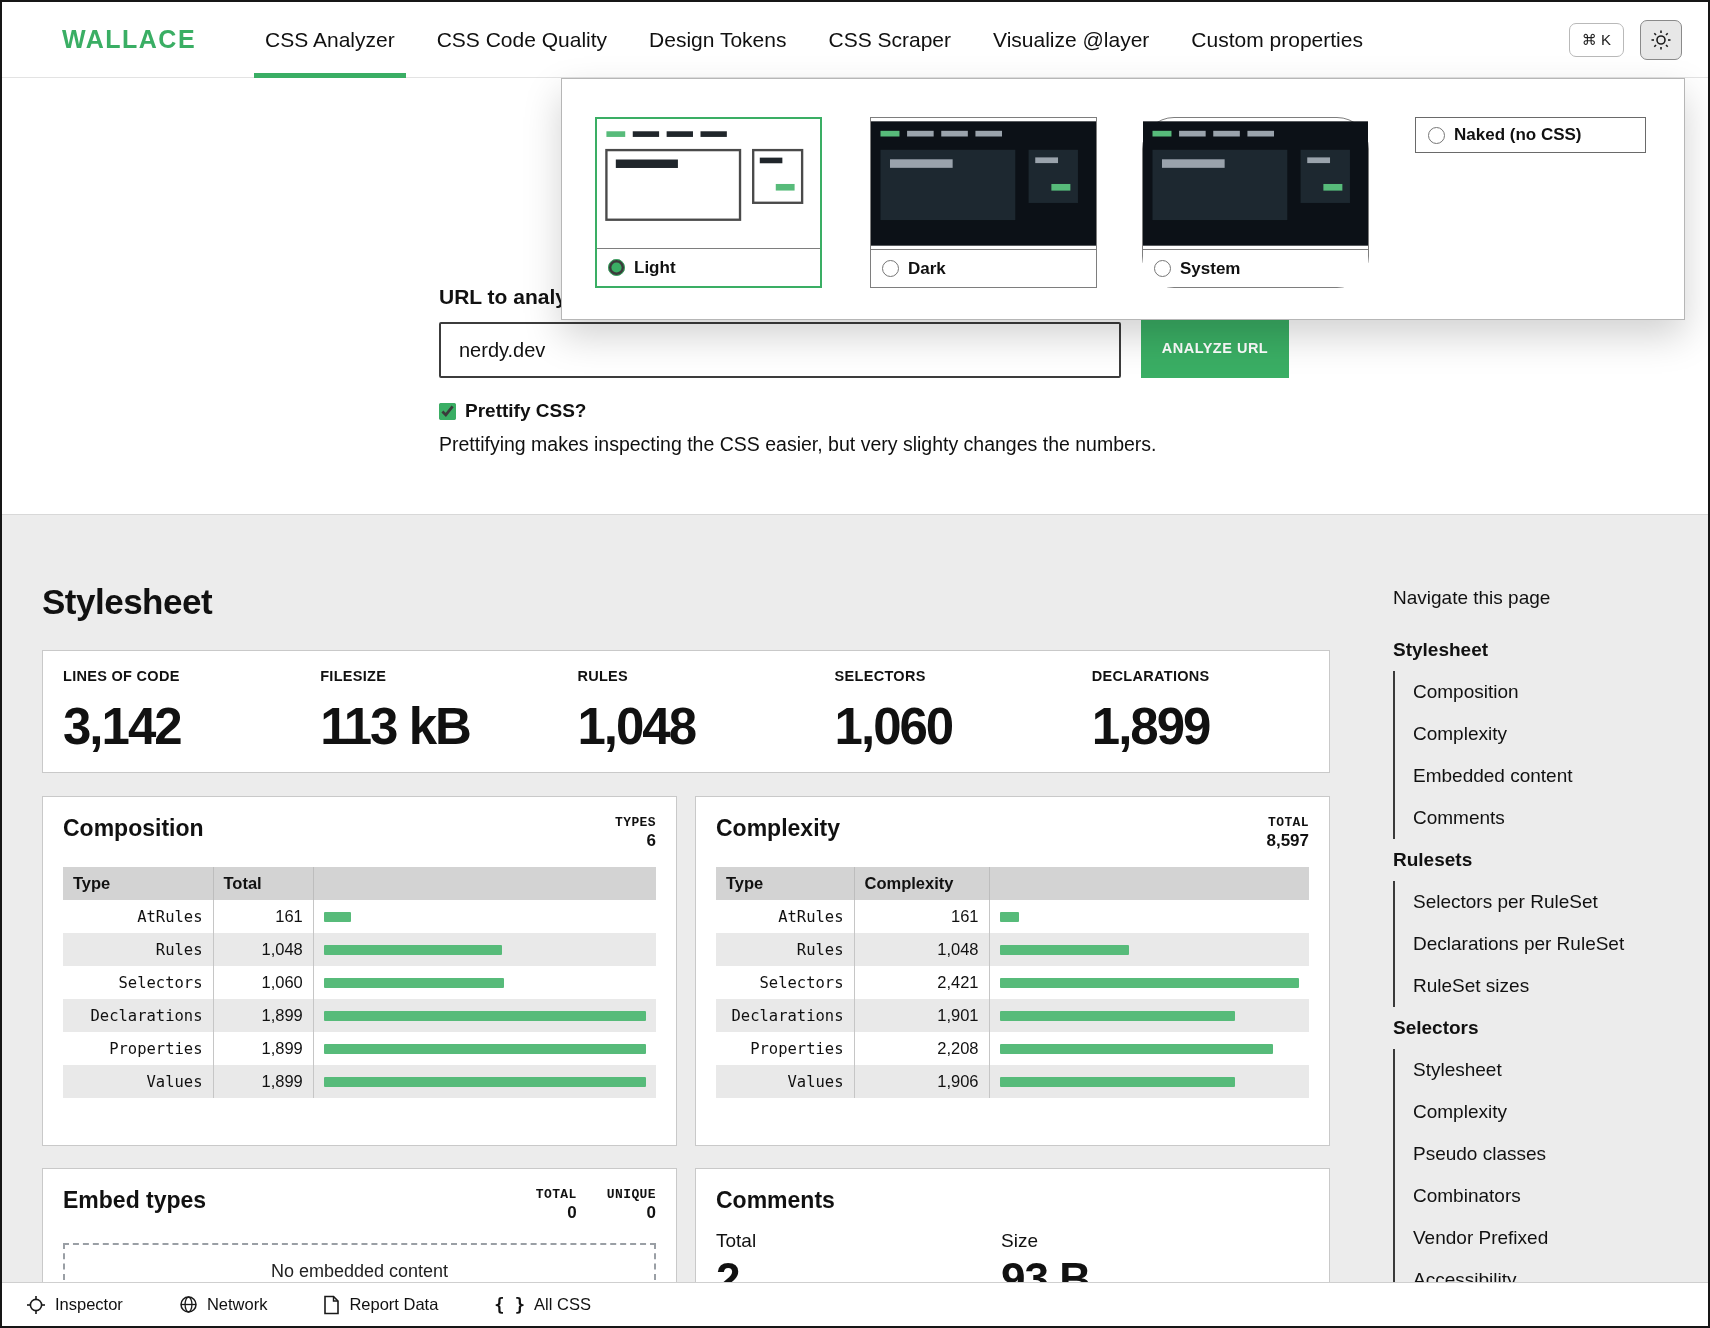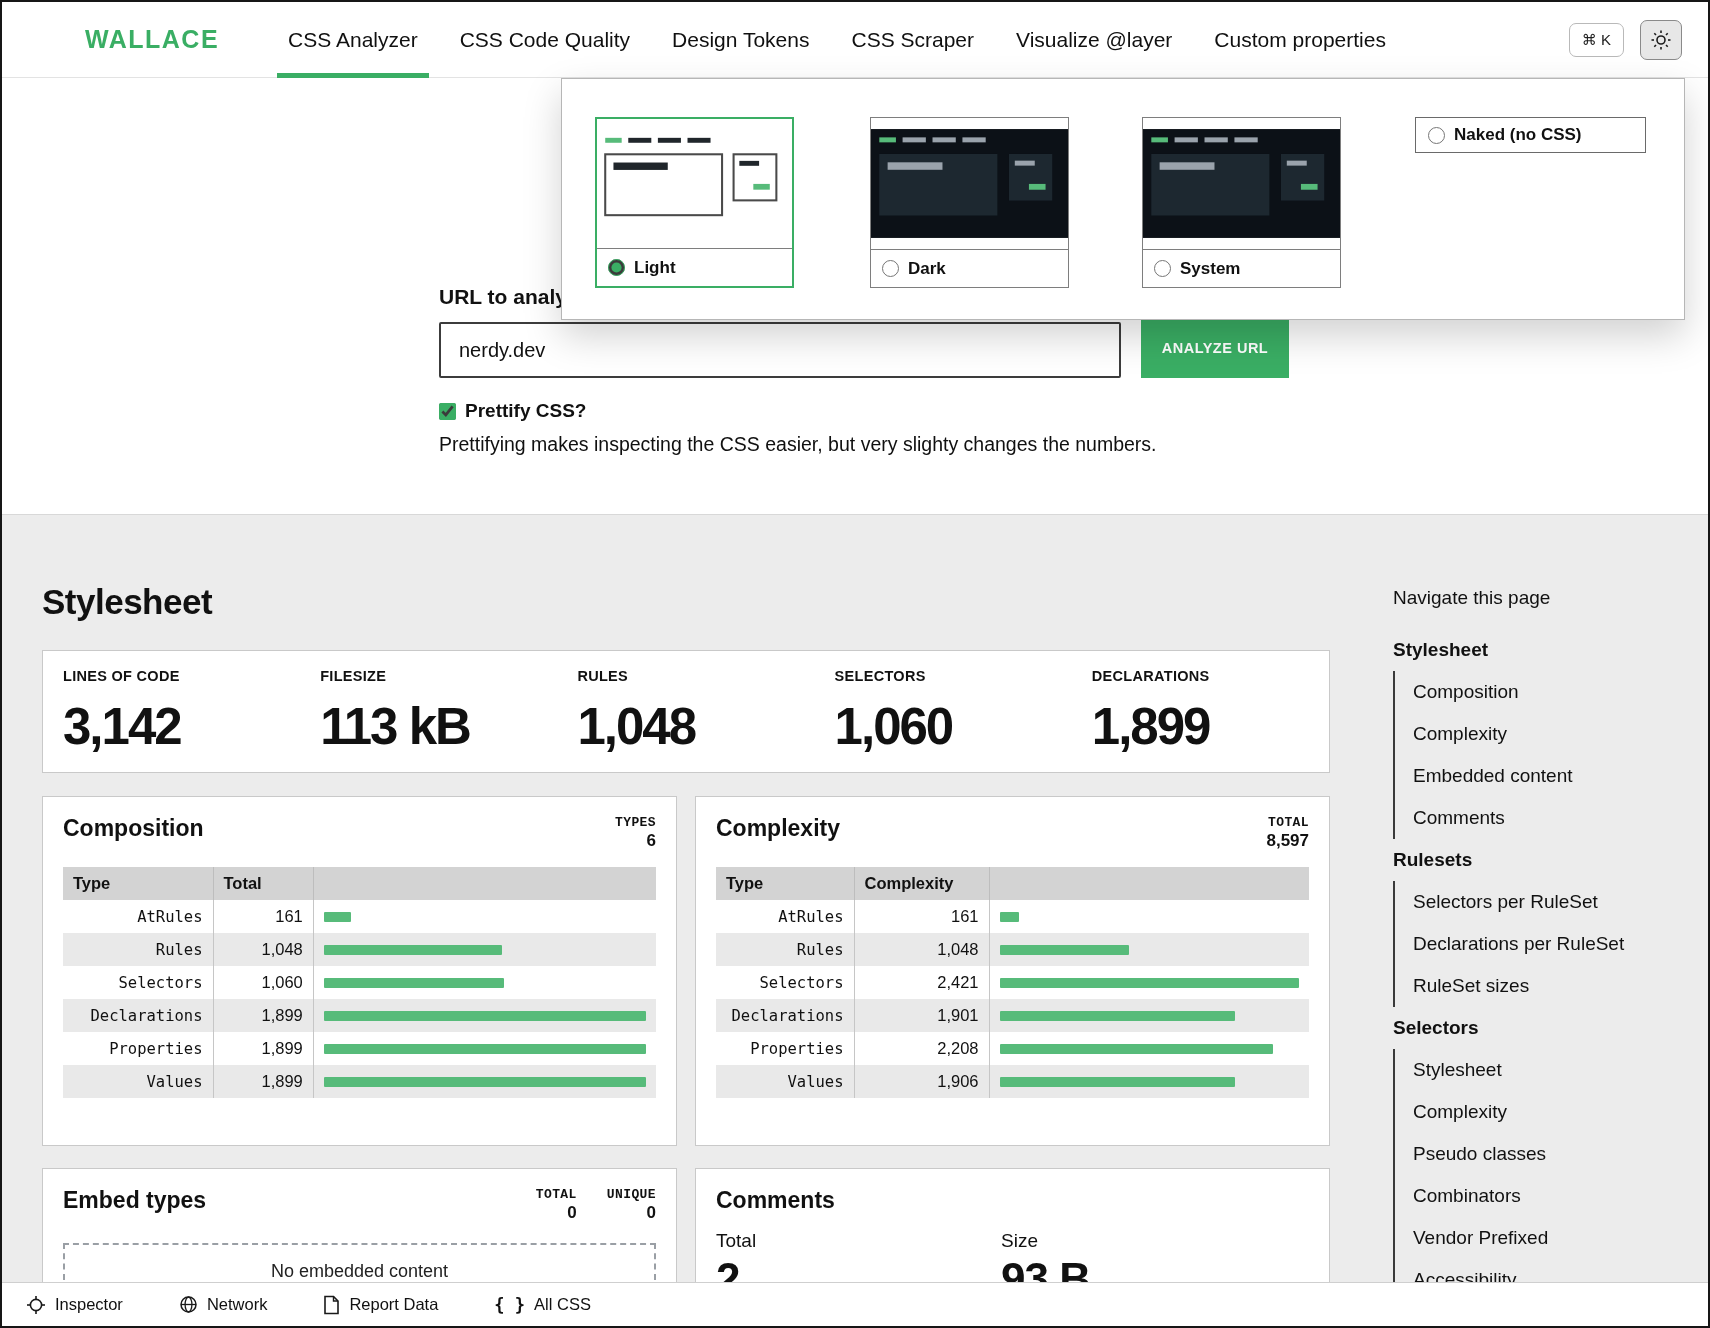--- a/index.html
+++ b/index.html
@@ -2,40 +2,40 @@
 <html style="--accent: #3aae64; --bar: #57bb7a;"><head>
 <meta charset="utf-8">
 <style>
   * { margin:0; padding:0; box-sizing:border-box; }
   body { font-family:"Liberation Sans","DejaVu Sans",sans-serif; color:#111; background:#fff; }
   .screen { position:relative; width:1710px; height:1328px; background:#fff; border:2px solid #161616; overflow:hidden; }
 
   
   .navbar { position:absolute; top:0; left:0; right:0; height:76px; background:#fff;
             border-bottom:1px solid #e3e3e3; display:flex; align-items:center;
-            padding:0 26px 0 83px; z-index:5; }
+            padding:0 26px 0 60px; z-index:5; }
   .logo { font-size:25px; font-weight:800; letter-spacing:1.5px; color:var(--accent); margin-right:48px; cursor:pointer; }
   .nav-items { display:flex; height:100%; }
   .nav-item { position:relative; display:flex; align-items:center; height:100%; padding:0 21px;
               font-size:21px; color:#101010; cursor:pointer; white-space:nowrap; }
   .nav-item.active::after { content:""; position:absolute; left:10px; right:10px; bottom:-1px; height:5px; background:var(--accent); }
   .nav-right { margin-left:auto; display:flex; align-items:center; gap:16px; }
   .kbd { border:1px solid #b9b9b9; border-radius:7px; padding:7px 12px; font-size:15px; color:#222; background:#fff; cursor:pointer; }
   .theme-btn { width:42px; height:40px; border:1px solid #8a8a8a; border-radius:7px; background:#e7e7e7;
                display:flex; align-items:center; justify-content:center; cursor:pointer; }
 
   
   .theme-dropdown { position:absolute; left:559px; top:76px; width:1124px; height:242px; background:#fff;
                     border:1px solid #b6b6b6; box-shadow:0 16px 36px rgba(0,0,0,.18); z-index:10; }
-  .theme-card { position:absolute; top:38px; width:199px; height:171px; background:#fff;
+  .theme-card { position:absolute; top:38px; width:227px; height:171px; background:#fff;
                 border:1px solid #7e7e7e; display:flex; flex-direction:column; cursor:pointer; }
   .theme-card.selected { border:2px solid var(--accent); }
   .card-light  { left:33px; }
   .card-dark   { left:308px; }
-  .card-system { left:580px; }
+  .card-system { left:580px;border-radius:32px; }
   .preview { flex:1; border-bottom:1px solid #7e7e7e; overflow:hidden; }
   .preview svg { display:block; width:100%; height:100%; }
   .card-label { height:37px; display:flex; align-items:center; gap:9px; padding:0 11px;
                 font-size:17px; font-weight:700; background:#fff; }
   input[type=radio], input[type=checkbox] { accent-color:var(--accent); width:17px; height:17px; cursor:pointer; }
   .naked-option { position:absolute; left:853px; top:38px; width:231px; height:36px; border:1px solid #6a6a6a;
                   display:flex; align-items:center; gap:9px; padding:0 12px; font-size:17px; font-weight:700;
                   cursor:pointer; background:#fff; }
 
   

